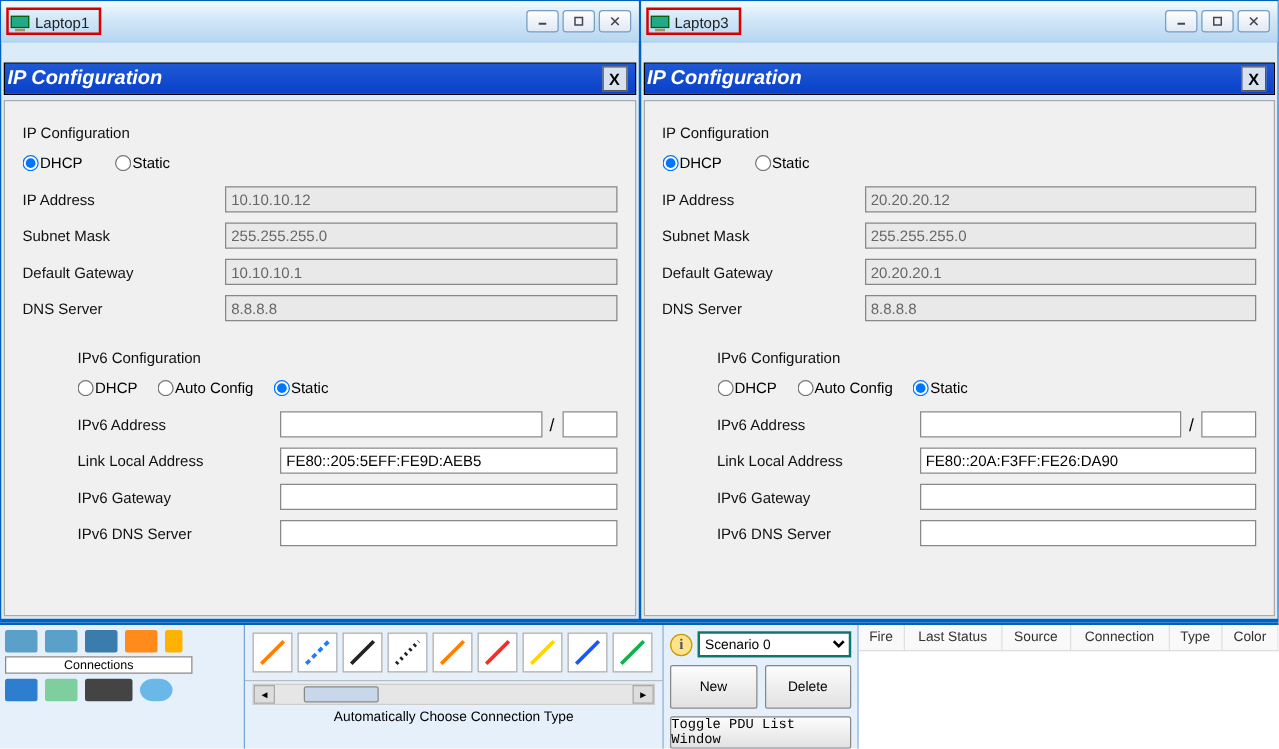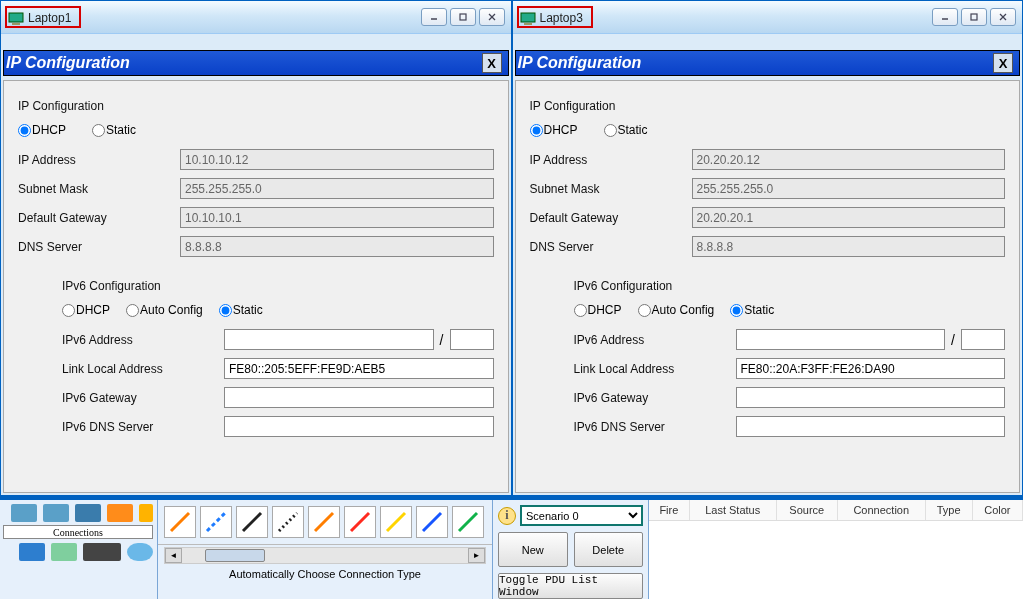--- a/index.html
+++ b/index.html
@@ -117,26 +117,25 @@
 
 
 .bottom {
   position:absolute;
   left:0; right:0; top:498px; height:101px;
   display:flex;
   border-top:2px solid #0061c0;
 }
 
 .bottom-left {
-  width:158px;
+  width:196px;
   background:#e6f0fb;
   border-right:1px solid #7aa6d6;
-  display:flex; flex-direction:column; align-items:flex-end;
+  display:flex; flex-direction:column; align-items:flex-start;
   padding:4px 4px;
-  font-family:Liberation Serif, serif;
 }
 .device-row { display:flex; gap:6px; margin-bottom:3px; }
 .dev-icon {
   width:26px; height:18px;
   background:#7aa6d6;
   border-radius:2px;
 }
 .connections-label {
   width:150px; border:1px solid #888; font-size:10px; text-align:center;
   background:#fff; margin-bottom:4px; height:14px; line-height:13px;

